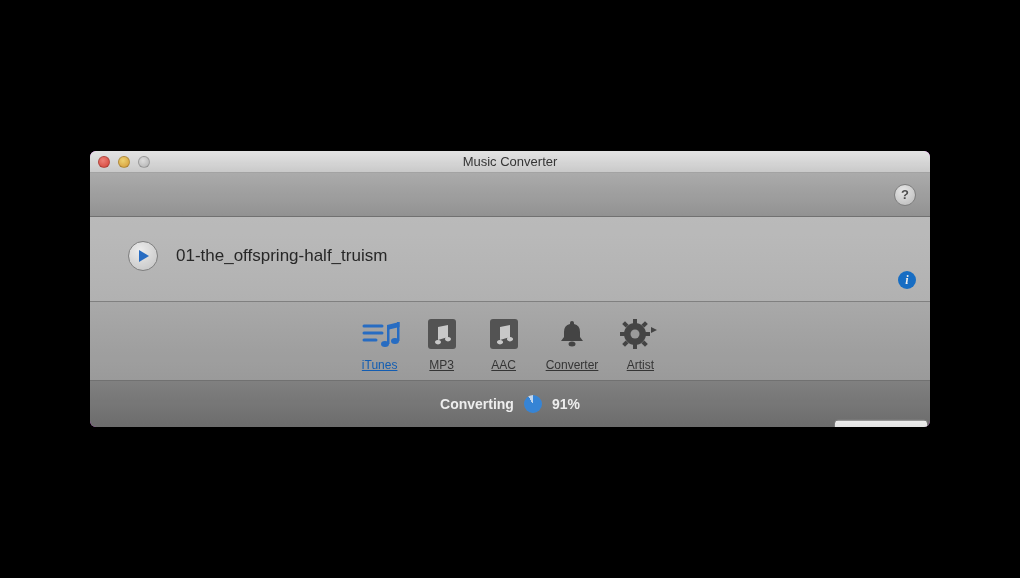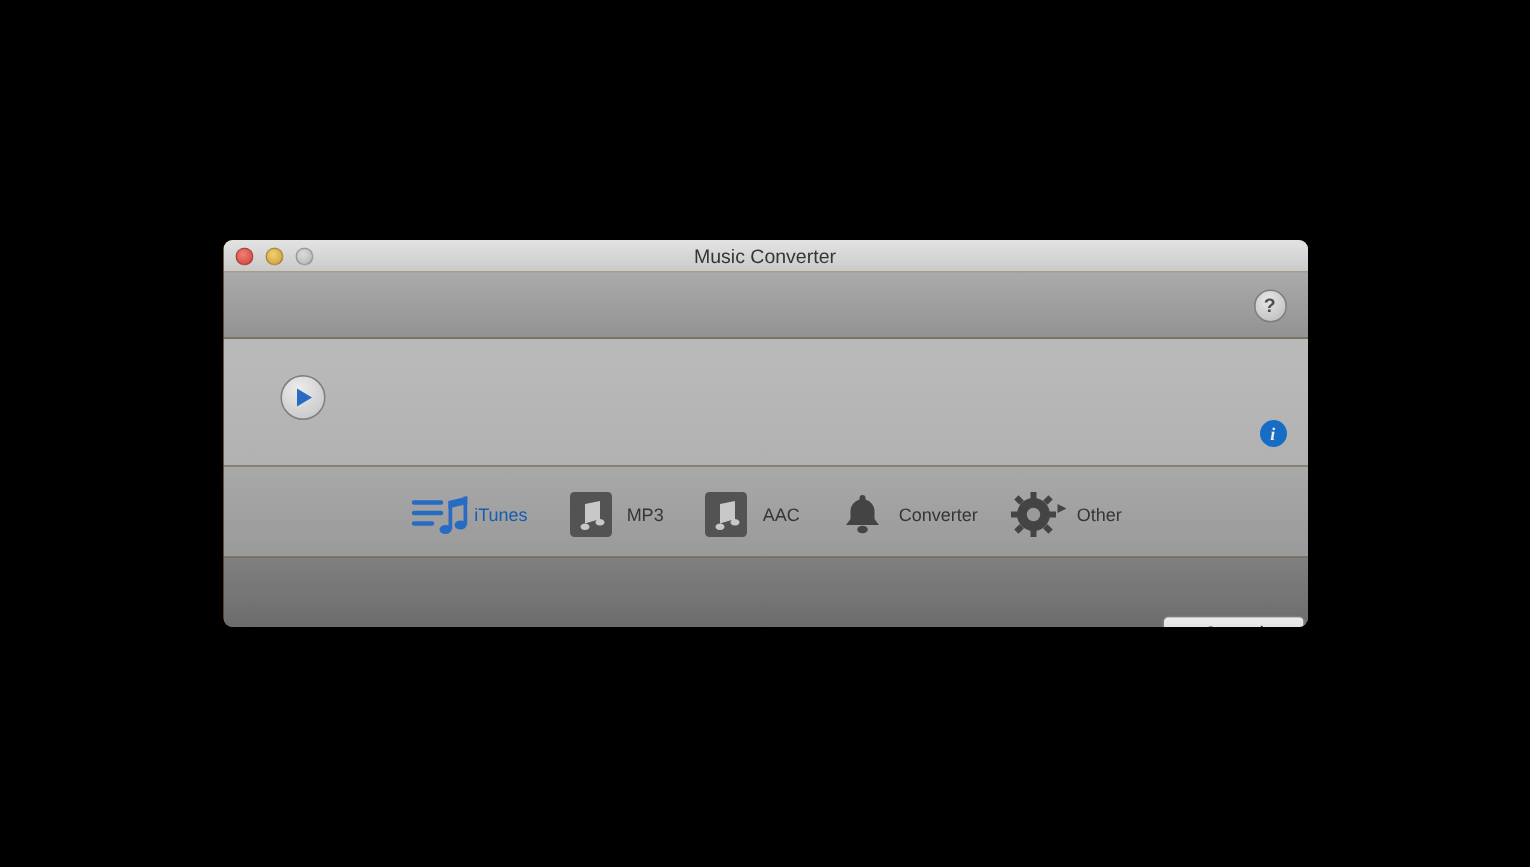--- a/index.html
+++ b/index.html
@@ -6,22 +6,22 @@
   body {
     background: #000;
     width: 1020px;
     height: 578px;
     font-family: "Lucida Grande", "Helvetica Neue", Arial, sans-serif;
     display: flex;
     align-items: center;
     justify-content: center;
   }
   .window {
-    width: 723px;
-    background: #a16207;
+    width: 840px;
+    background: #d946ef;
     border-radius: 6px;
     box-shadow: 0 20px 60px rgba(0,0,0,0.6), 0 0 0 1px rgba(0,0,0,0.3);
     overflow: hidden;
   }
   .titlebar {
     height: 22px;
     background: linear-gradient(#f5f5f5, #d9d9d9);
     border-bottom: 1px solid #b0b0b0;
     display: flex;
     align-items: center;
@@ -126,25 +126,27 @@
   .format-bar {
     background: linear-gradient(#b6b6b6, #a6a6a6);
     padding: 12px 0 8px 0;
     display: flex;
     justify-content: center;
     gap: 22px;
     border-bottom: 1px solid #7a7a7a;
   }
   .format-item {
     display: flex;
+    flex-direction: column;
     align-items: center;
     gap: 4px;
     cursor: pointer;
     font-size: 12px;
     color: #3a3a3a;
+    text-decoration: underline;
   }
   .format-item.active { color: #1565c0; }
   .format-icon {
     width: 40px; height: 40px;
     display: flex;
     align-items: center;
     justify-content: center;
   }
   .status-bar {
     background: linear-gradient(#8a8a8a, #757575);
@@ -207,20 +209,21 @@
     <div class="help-btn">?</div>
   </div>
 
   <div class="info-panel">
     <div class="track-row">
       <div class="play-btn">
         <svg width="14" height="14" viewBox="0 0 14 14">
           <polygon points="3,1 13,7 3,13" fill="#2a75d1"></polygon>
         </svg>
       </div>
+      <div class="track-title">01-the_offspring-half_truism</div>
     </div>
     <div class="info-icon">i</div>
   </div>
 
   <div class="format-bar">
     <div class="format-item active">
       <div class="format-icon">
         <svg width="40" height="36" viewBox="0 0 40 36">
           <g fill="none" stroke="#2a75d1" stroke-width="3" stroke-linecap="round">
             <line x1="4" y1="10" x2="22" y2="10"></line>
@@ -282,22 +285,27 @@
               <rect x="3" y="5" width="5" height="4" transform="rotate(45 5 7)"></rect>
               <rect x="22" y="5" width="5" height="4" transform="rotate(-45 25 7)"></rect>
               <rect x="3" y="25" width="5" height="4" transform="rotate(-45 5 27)"></rect>
               <rect x="22" y="25" width="5" height="4" transform="rotate(45 25 27)"></rect>
             </g>
           </g>
           <circle cx="15" cy="17" r="4.5" fill="#a6a6a6"></circle>
           <polygon points="31,10 37,13 31,16" fill="#4a4a4a"></polygon>
         </svg>
       </div>
-      <span>Other</span>
+      <span>Artist</span>
     </div>
   </div>
 
   <div class="status-bar">
+    <div class="status-center">
+      <span>Converting</span>
+      <span class="pie" id="pie" style="--pct: 91%;"></span>
+      <span>91%</span>
+    </div>
     <button class="cancel-btn">Cancel</button>
   </div>
 
   <div class="dim-overlay"></div>
 </div>
 
 </body></html>

